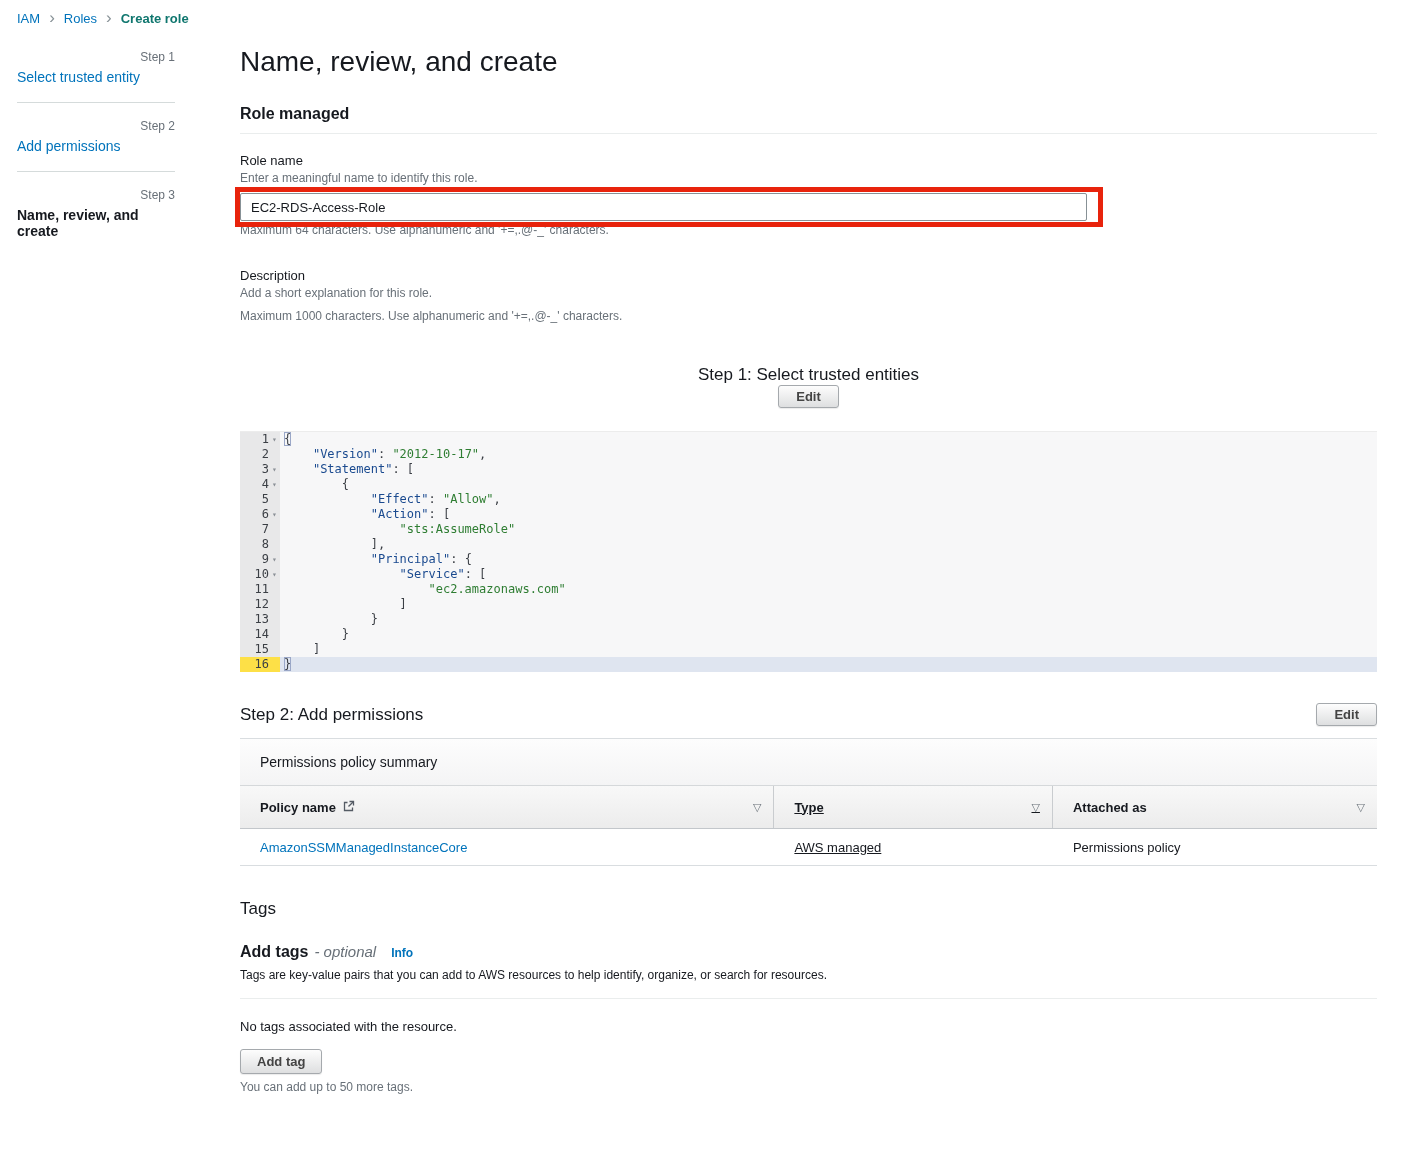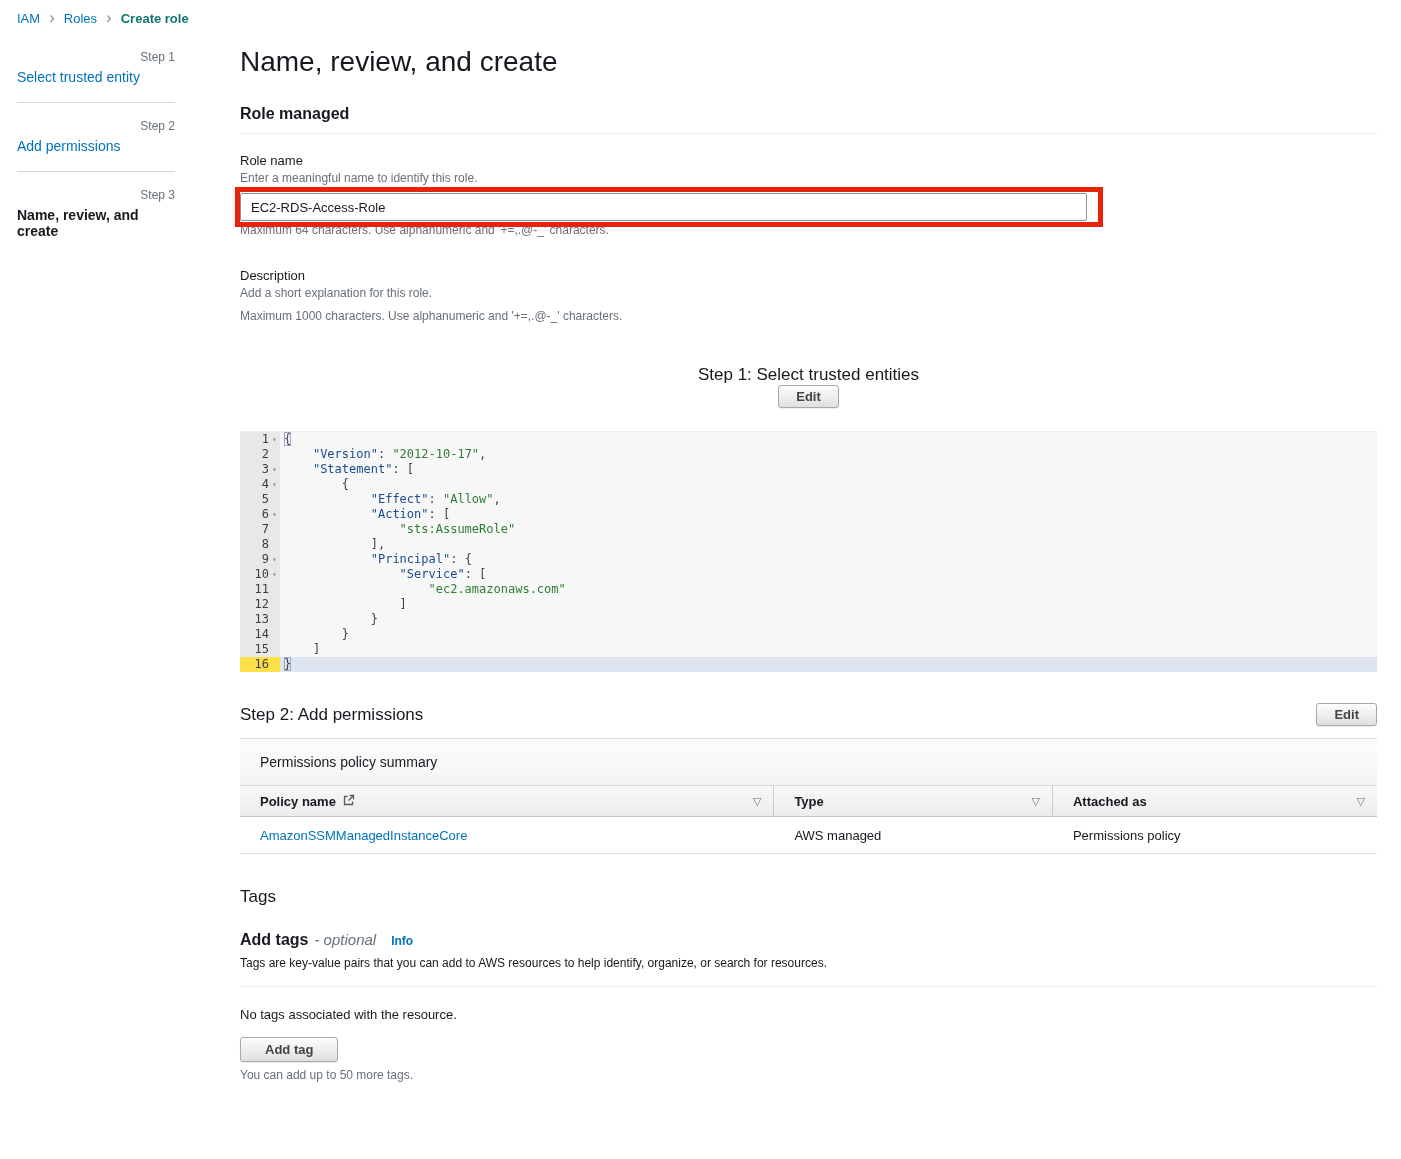--- a/index.html
+++ b/index.html
@@ -63,48 +63,48 @@
   .plain-heading { font-size:17px; font-weight:400; color:#16191f; }
   .btn {
     display:inline-block; border-radius:3px; font-size:13px; font-weight:700; text-align:center;
     font-family:"Liberation Sans", sans-serif; cursor:pointer;
   }
   .btn-default {
     background:linear-gradient(#fdfdfd, #dedfe0); border:1px solid #a5a9ad; color:#444;
     box-shadow:0 1px 1px rgba(0,0,0,.08);
   }
   .btn-edit { padding:3px 17px; }
-  .btn-addtag { padding:4px 24px; margin-top:15px; }
+  .btn-addtag { padding:4px 16px; margin-top:15px; }
 
   
   .editor { margin-top:23px; width:1137px; background:#f7f7f8; border-top:1px solid #ececec;
             font-family:"DejaVu Sans Mono", monospace; font-size:12px; line-height:15px; }
   .code-row { display:flex; height:15px; }
   .code-row.active { background:#dfe5f0; }
   .gutter { width:40px; flex:0 0 40px; background:#e8e8e9; display:flex; justify-content:flex-end; align-items:center; }
   .code-row.active .gutter { background:#fde047; }
   .lnum { color:#3b3f45; }
   .fold { width:11px; font-size:8px; color:#8a8f96; text-align:center; line-height:15px; }
   .code-text { flex:1; white-space:pre; padding-left:4px; color:#333; }
   .tok-k { color:#1a4a8f; }
   .tok-s { color:#2e7d32; }
   .tok-p { color:#3b3f45; }
   .tok-b { color:#3b3f45; outline:1px solid #9aa7c7; outline-offset:-1px; }
 
   
   .ptable { margin-top:12px; width:1137px; border-top:1px solid #d9dde0; }
   .summary-row { height:46px; display:flex; align-items:center; padding-left:20px;
                  background:linear-gradient(#fdfdfd, #f4f4f5); font-size:14px; color:#16191f; }
-  .header-row { height:32px; display:flex; background:linear-gradient(#f8f8f8, #ececec);
+  .header-row { height:44px; display:flex; background:linear-gradient(#f8f8f8, #ececec);
                 border-top:1px solid #d5d8da; border-bottom:1px solid #c3c7cb; }
   .h-cell { display:flex; align-items:center; padding:0 12px 0 20px; font-size:13px; font-weight:700; color:#16191f; }
   .h-cell:not(:last-child) { border-right:1px solid #c9cccf; }
   .h-spacer { flex:1; }
   .filter-tri { color:#687078; font-size:11px; font-weight:400; }
-  .col-policy { width:47%; } .col-type { width:24.5%; } .col-attached { width:28.5%; }
+  .col-policy { width:47%; } .col-type { width:24.5%;text-decoration:underline; } .col-attached { width:28.5%; }
   .t-row { height:37px; display:flex; align-items:center; background:#fff; border-bottom:1px solid #d9dde0; font-size:13px; }
   .t-cell { padding-left:20px; }
   .ext-icon { margin-left:7px; display:inline-block; vertical-align:-1px; }
 
   
   .tags-heading { font-size:17px; font-weight:400; margin-top:33px; }
   .addtags-row { margin-top:24px; display:flex; align-items:baseline; }
   .addtags-title { font-size:16px; font-weight:700; }
   .addtags-optional { font-size:15px; font-style:italic; color:#687078; font-weight:400; margin-left:6px; }
   .info-link { font-size:12px; font-weight:700; color:#0073bb; margin-left:15px; }

